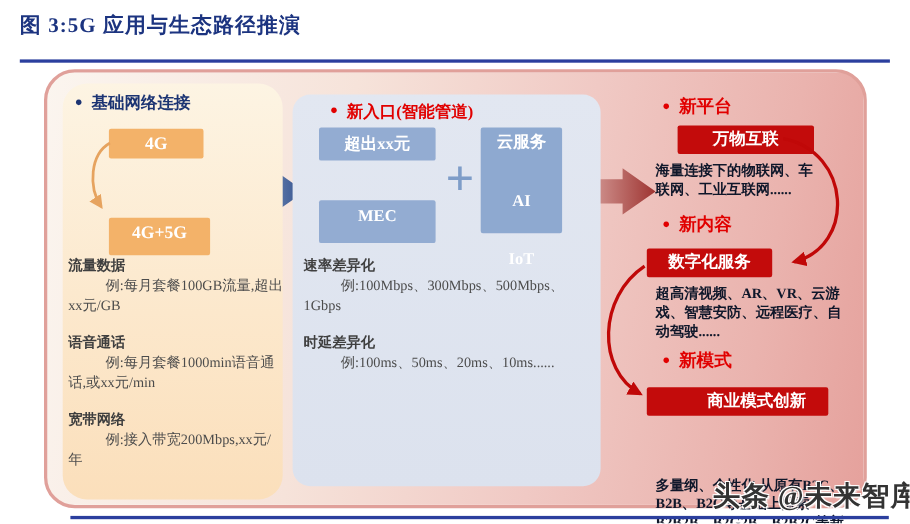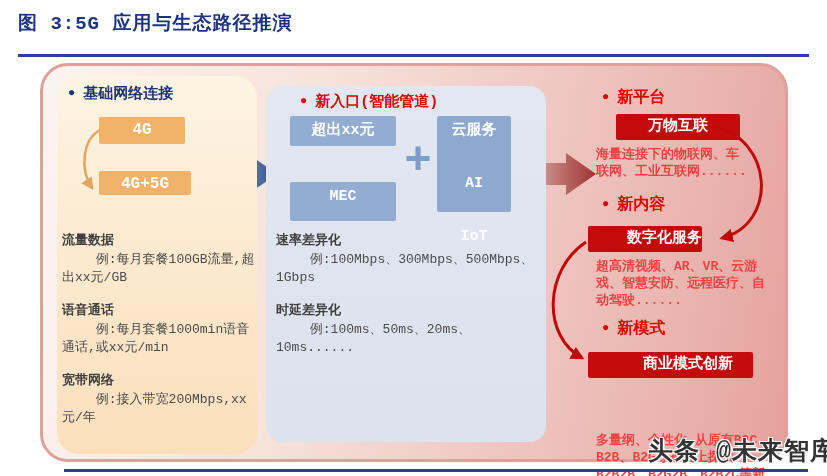--- a/index.html
+++ b/index.html
@@ -1,18 +1,18 @@
 <!DOCTYPE html>
 <html><head>
 <meta charset="utf-8">
 <style>
   html,body{margin:0;padding:0;background:#ffffff;}
   .canvas{
     position:relative;width:827px;height:476px;overflow:hidden;background:#fff;
-    font-family:Liberation Mono, monospace;
+    font-family:Liberation Serif, serif;
   }
   .title{
     position:absolute;left:18px;top:10px;font-size:19px;font-weight:bold;
     color:#1c3480;letter-spacing:1px;
   }
   .rule{position:absolute;height:3px;background:#2b3f9e;}
   .rule.top{left:18px;top:54px;width:791px;}
   .rule.bottom{left:64px;top:469px;width:744px;}
   .outer{
     position:absolute;left:40px;top:63px;width:742px;height:393px;border-radius:28px;
@@ -34,45 +34,45 @@
   .hd.red{color:#e10000;font-size:15px;}
   .hd.mid-hd{left:300px;top:92px;}
   .hd.g1{left:602px;top:87px;font-size:16px;}
   .hd.g2{left:602px;top:194px;font-size:16px;}
   .hd.g3{left:602px;top:318px;font-size:16px;}
   .box{
     position:absolute;color:#fff;font-weight:bold;text-align:center;border-radius:2px;
   }
   .box.orange{background:#f3b269;font-size:16px;}
   .box.b4g{left:99px;top:117px;width:86px;height:27px;line-height:27px;}
-  .box.b45g{left:99px;top:171px;width:92px;height:24px;line-height:27px;}
+  .box.b45g{left:99px;top:198px;width:92px;height:34px;line-height:27px;}
   .box.blue{background:#93acd2;font-size:15px;}
   .box.slice{left:290px;top:116px;width:106px;height:30px;line-height:30px;}
   .box.mec{left:290px;top:182px;width:106px;height:39px;line-height:30px;}
   .box.stack{
     left:437px;top:116px;width:74px;height:96px;background:#8ea9d0;
     display:flex;flex-direction:column;justify-content:space-around;align-items:center;
     padding:4px 0;box-sizing:border-box;font-size:15px;gap:36px;
   }
   .plus{
     position:absolute;left:398px;top:138px;width:40px;height:48px;
     font-size:46px;font-weight:900;color:#7e9dc8;text-align:center;line-height:48px;
   }
   .box.redbox{background:#c30b0b;font-size:15px;height:26px;line-height:26px;}
   .box.r1{left:616px;top:114px;width:124px;}
-  .box.r2{left:588px;top:226px;width:114px;text-align:right;}
+  .box.r2{left:588px;top:226px;width:114px;}
   .box.r3{left:588px;top:352px;width:130px;padding-left:35px;}
   .body{position:absolute;font-size:13px;color:#4c4c4c;line-height:18px;}
   .body.lbody{left:62px;top:232px;width:196px;}
   .body.mbody{left:276px;top:232px;width:264px;}
   .sec{margin-bottom:15px;}
   .sec .sh{font-weight:bold;color:#3f3f3f;margin-bottom:1px;}
   .sec p{margin:0;text-indent:2.6em;}
   .rdesc{
-    position:absolute;font-size:13px;line-height:17px;font-weight:600;color:#ef4444;margin:0;
+    position:absolute;font-size:13px;line-height:17px;font-weight:600;color:#0f172a;margin:0;
   }
   .rdesc.p1{left:596px;top:146px;width:152px;}
   .rdesc.p2{left:596px;top:258px;width:178px;}
   .rdesc.p3{left:596px;top:384px;width:182px;margin-top:48px;}
   svg.flow{position:absolute;pointer-events:none;}
   .watermark{
     position:absolute;left:648px;top:434px;font-size:25px;font-weight:900;color:#333;
     letter-spacing:1px;white-space:nowrap;
     text-shadow:-1px -1px 0 #fff,1px -1px 0 #fff,-1px 1px 0 #fff,1px 1px 0 #fff,2px 2px 1px rgba(255,255,255,.6);
   }

